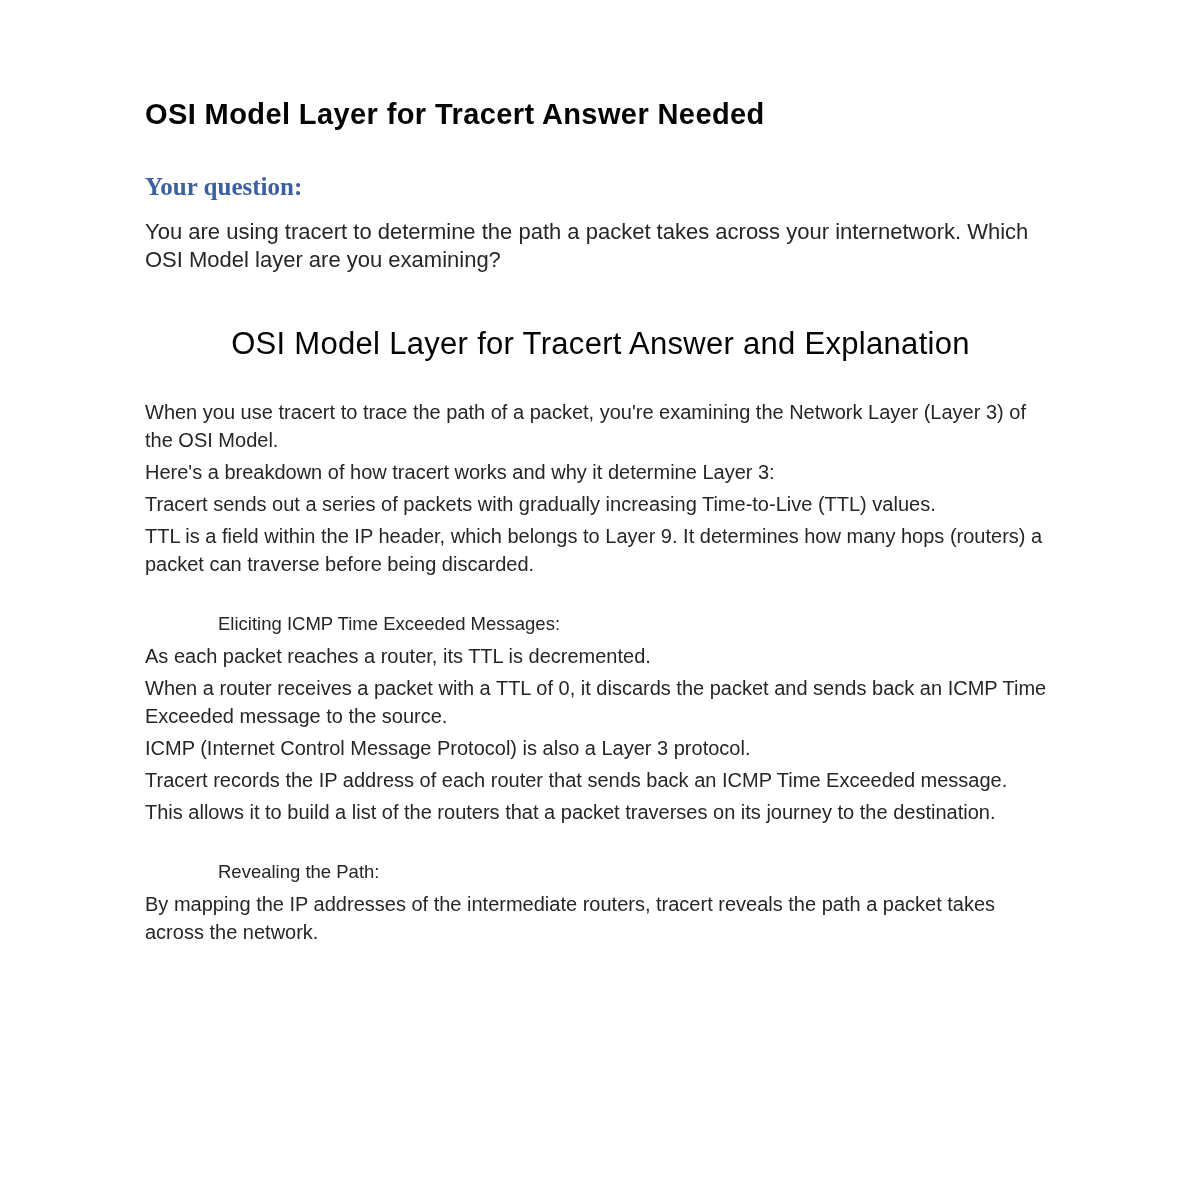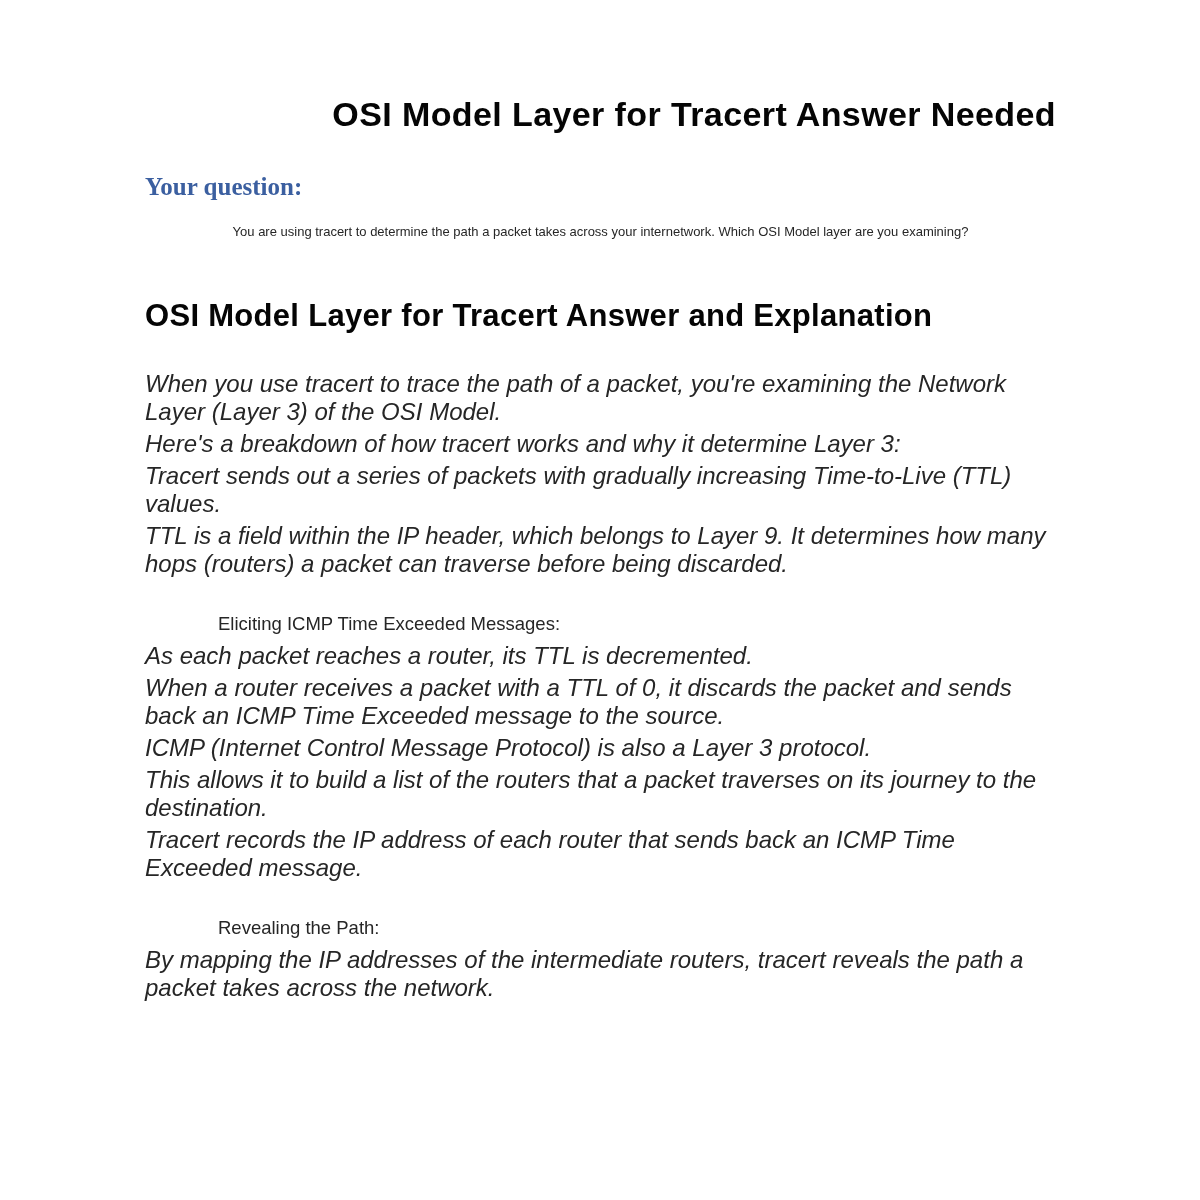--- a/index.html
+++ b/index.html
@@ -13,61 +13,60 @@
     height: 1200px;
     background: #ffffff;
     overflow: hidden;
     box-sizing: border-box;
     padding: 99px 144px 0 145px;
     font-family: "Liberation Sans", "DejaVu Sans", sans-serif;
     color: #262626;
   }
   h1.doc-title {
     margin: 0;
-    font-size: 34px;
+    font-size: 29px;
     line-height: 30px;
     font-weight: 800;
     letter-spacing: 0.4px;
-    text-align: right;
+    text-align: left;
     color: #050505;
     white-space: nowrap;
   }
   h3.question-heading {
     margin: 45px 0 0 0;
     font-family: "Liberation Serif", "DejaVu Serif", serif;
     font-size: 25px;
     line-height: 26px;
     font-weight: 700;
     color: #3b5fa0;
   }
   p.question-text {
     margin: 18px 0 0 0;
-    font-size: 13px;
+    font-size: 22px;
     line-height: 28px;
     color: #262626;
-    text-align: center;
   }
   h2.answer-heading {
     margin: 54px 0 0 0;
     font-size: 31px;
     line-height: 32px;
-    font-weight: 700;
+    font-weight: 400;
     letter-spacing: 0.3px;
+    text-align: center;
     color: #050505;
     white-space: nowrap;
   }
   .blocks {
     margin-top: 38px;
   }
   .blocks p.para {
     margin: 0 0 4px 0;
-    font-size: 24px;
+    font-size: 20px;
     line-height: 28px;
     color: #262626;
-    font-style: italic;
   }
   .blocks .subheading {
     margin: 0 0 4px 0;
     padding-left: 73px;
     font-size: 18.5px;
     line-height: 28px;
     color: #262626;
   }
   .blocks .gap-before {
     margin-top: 32px;
@@ -87,18 +86,18 @@
 
   <div class="blocks" id="answer-blocks">
       <p class="para">When you use tracert to trace the path of a packet, you're examining the Network Layer (Layer 3) of the OSI Model.</p>
       <p class="para">Here's a breakdown of how tracert works and why it determine Layer 3:</p>
       <p class="para">Tracert sends out a series of packets with gradually increasing Time-to-Live (TTL) values.</p>
       <p class="para">TTL is a field within the IP header, which belongs to Layer 9. It determines how many hops (routers) a packet can traverse before being discarded.</p>
       <div class="subheading gap-before">Eliciting ICMP Time Exceeded Messages:</div>
       <p class="para">As each packet reaches a router, its TTL is decremented.</p>
       <p class="para">When a router receives a packet with a TTL of 0, it discards the packet and sends back an ICMP Time Exceeded message to the source.</p>
       <p class="para">ICMP (Internet Control Message Protocol) is also a Layer 3 protocol.</p>
+      <p class="para">Tracert records the IP address of each router that sends back an ICMP Time Exceeded message.</p>
       <p class="para">This allows it to build a list of the routers that a packet traverses on its journey to the destination.</p>
-      <p class="para">Tracert records the IP address of each router that sends back an ICMP Time Exceeded message.</p>
       <div class="subheading gap-before">Revealing the Path:</div>
       <p class="para">By mapping the IP addresses of the intermediate routers, tracert reveals the path a packet takes across the network.</p>
     </div>
 </div>
 
 </body></html>

